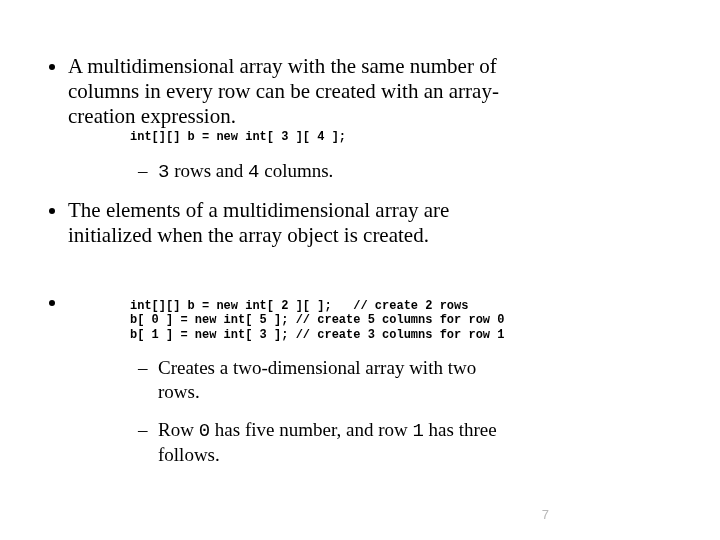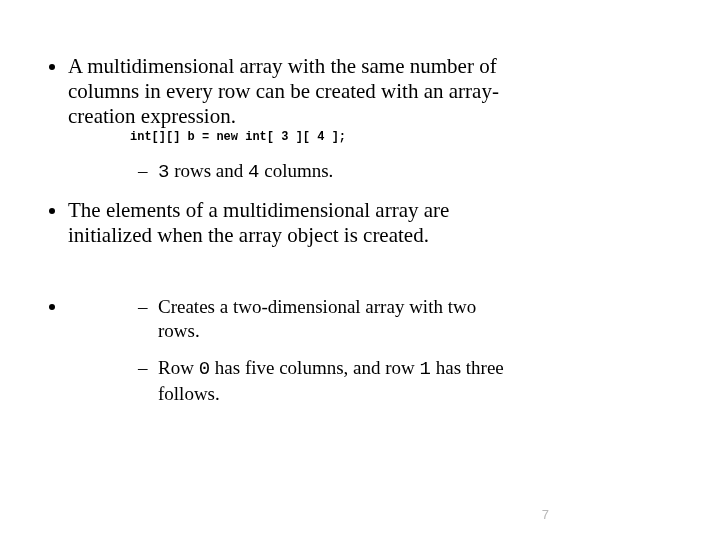--- a/index.html
+++ b/index.html
@@ -88,26 +88,29 @@
       </ul>
     </li>
 
     <li>
       <span>The elements of a multidimensional array are initialized when the array object is created.</span>
     </li>
 
     <li class="gap" style="list-style:none"></li>
 
     <li>
+      <div class="code">int[][] b = new int[ 2 ][ ];   // create 2 rows
+b[ 0 ] = new int[ 5 ]; // create 5 columns for row 0
+b[ 1 ] = new int[ 3 ]; // create 3 columns for row 1</div>
       <ul class="inner">
         <li>
           <span>Creates a two-dimensional array with two rows.</span>
         </li>
         <li>
-          <span>Row </span><span class="mono-inline">0</span><span> has five columns, and row </span><span class="mono-inline">1</span><span> has three follows.</span>
+          <span>Row </span><span class="mono-inline">0</span><span> has five number, and row </span><span class="mono-inline">1</span><span> has three follows.</span>
         </li>
       </ul>
     </li>
 
   </ul>
 
   <div class="pagenum">7</div>
 
 </div>
 

